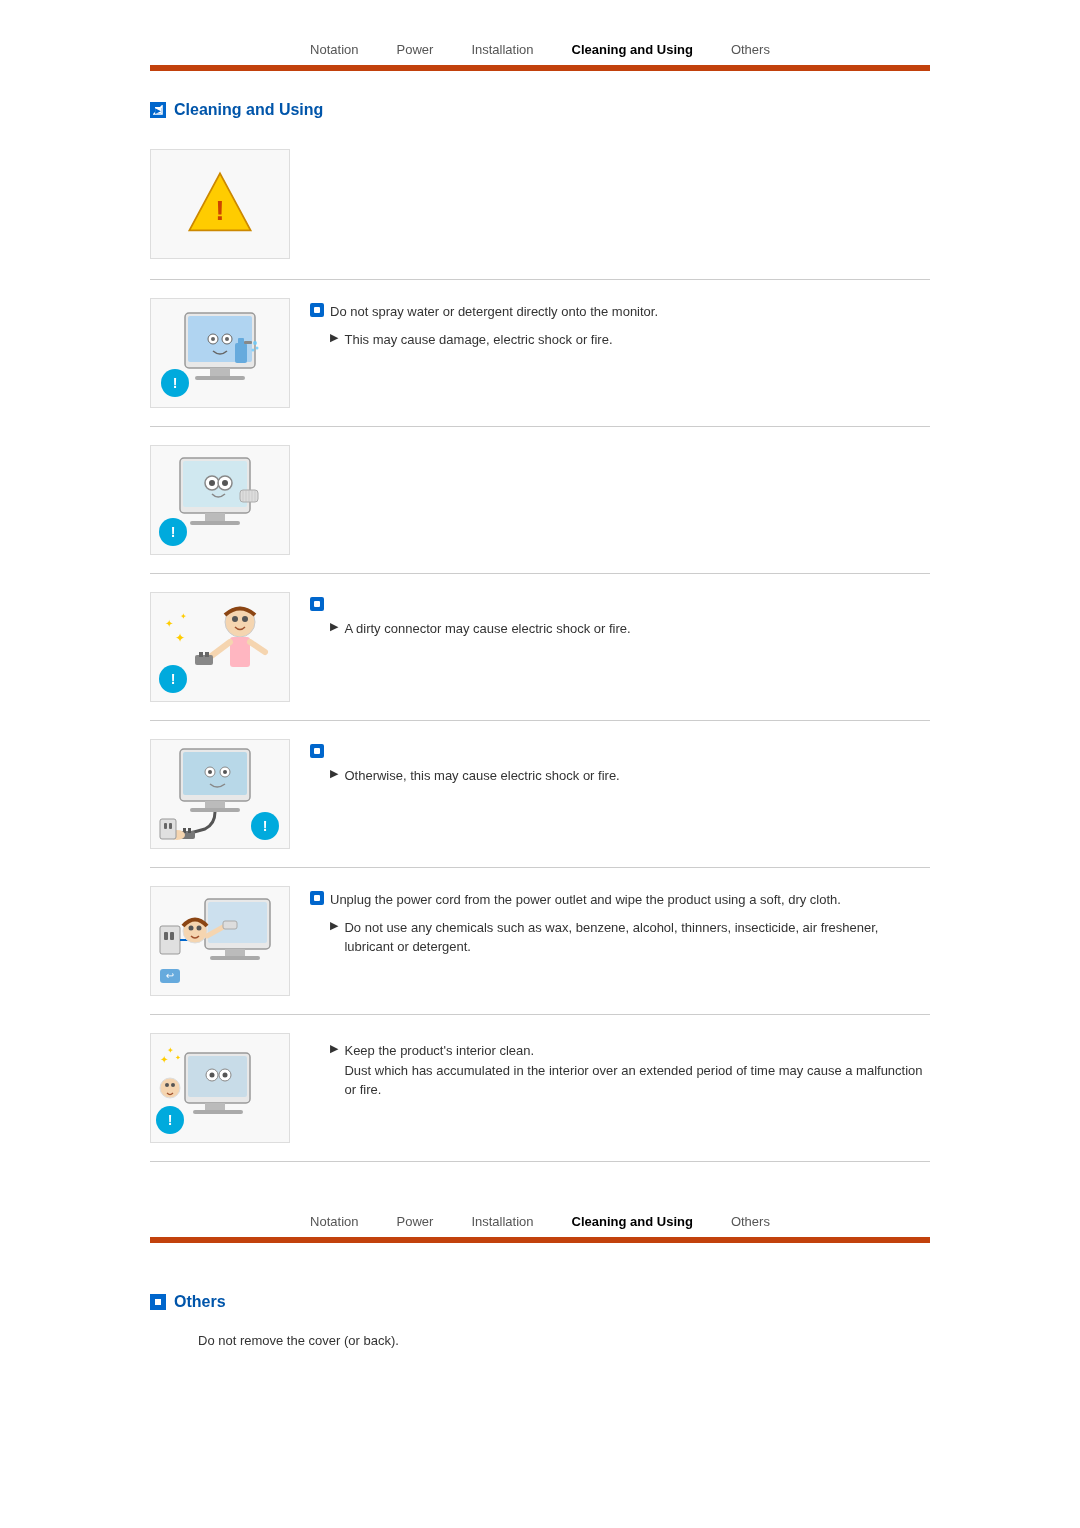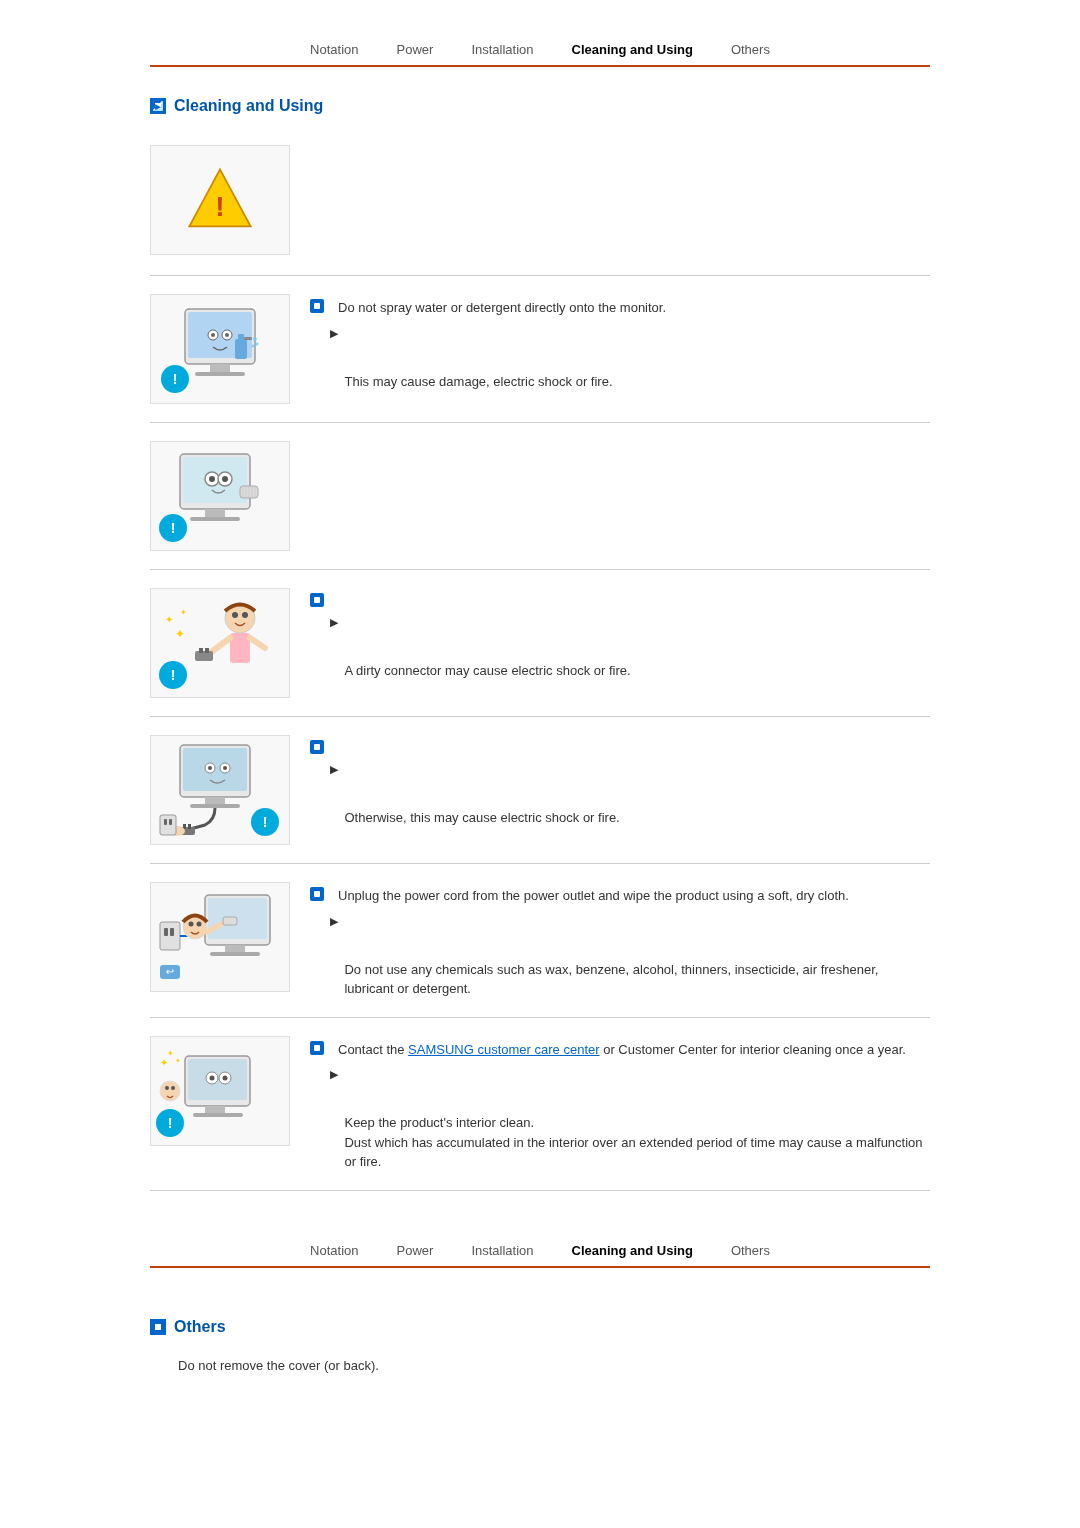--- a/index.html
+++ b/index.html
@@ -15,21 +15,21 @@
     .page-container {
       max-width: 900px;
       margin: 0 auto;
       padding: 40px 60px;
     }
 
     
     .nav-tabs {
       display: flex;
       justify-content: center;
-      border-bottom: 2px solid #c2410c;
+      border-bottom: 6px solid #c2410c;
       padding-bottom: 6px;
       margin-bottom: 30px;
       gap: 30px;
     }
     .nav-tab {
       font-size: 13px;
       color: #555;
       cursor: pointer;
       padding: 2px 4px;
       text-decoration: none;
@@ -106,21 +106,21 @@
 
     
     .content-text {
       flex: 1;
       padding-top: 4px;
     }
 
     .bullet-main {
       display: flex;
       align-items: flex-start;
-      gap: 14px;
+      gap: 6px;
       margin-bottom: 8px;
     }
     .bullet-main .bullet-icon {
       width: 14px;
       height: 14px;
       background: #0066cc;
       border-radius: 2px;
       flex-shrink: 0;
       margin-top: 1px;
       display: flex;
@@ -175,29 +175,28 @@
     }
 
     .text-line {
       font-size: 13px;
       line-height: 1.5;
     }
 
     .sub-text {
       font-size: 13px;
       line-height: 1.5;
-      margin-top: 46px;
     }
 
     
     .others-bullet {
       display: flex;
       align-items: flex-start;
       gap: 6px;
-      margin-left: 22px;
+      margin-left: 42px;
       margin-top: 10px;
     }
 
   </style>
 </head>
 <body>
 
 <div class="page-container">
 
   <div class="nav-tabs">
@@ -445,24 +444,20 @@
 
         <text x="5" y="25" font-size="10" fill="#ffcc00">✦</text>
         <text x="12" y="15" font-size="8" fill="#ffcc00">✦</text>
         <text x="20" y="22" font-size="7" fill="#ffcc00">✦</text>
 
         <circle cx="15" cy="82" r="14" fill="#00aadd"></circle>
         <text x="15" y="87" text-anchor="middle" font-size="14" fill="white" font-weight="bold">!</text>
       </svg>
     </div>
     <div class="content-text">
-      <div class="bullet-main">
-        <div class="bullet-icon"></div>
-        <span class="text-line">Contact the <a class="link-text">SAMSUNG customer care center</a> or Customer Center for interior cleaning once a year.</span>
-      </div>
       <div class="bullet-sub">
         <span class="arrow">▶</span>
         <span class="sub-text">Keep the product's interior clean.<br>Dust which has accumulated in the interior over an extended period of time may cause a malfunction or fire.</span>
       </div>
     </div>
   </div>
 
   <div class="section-gap"></div>
 
   <div class="nav-tabs">

